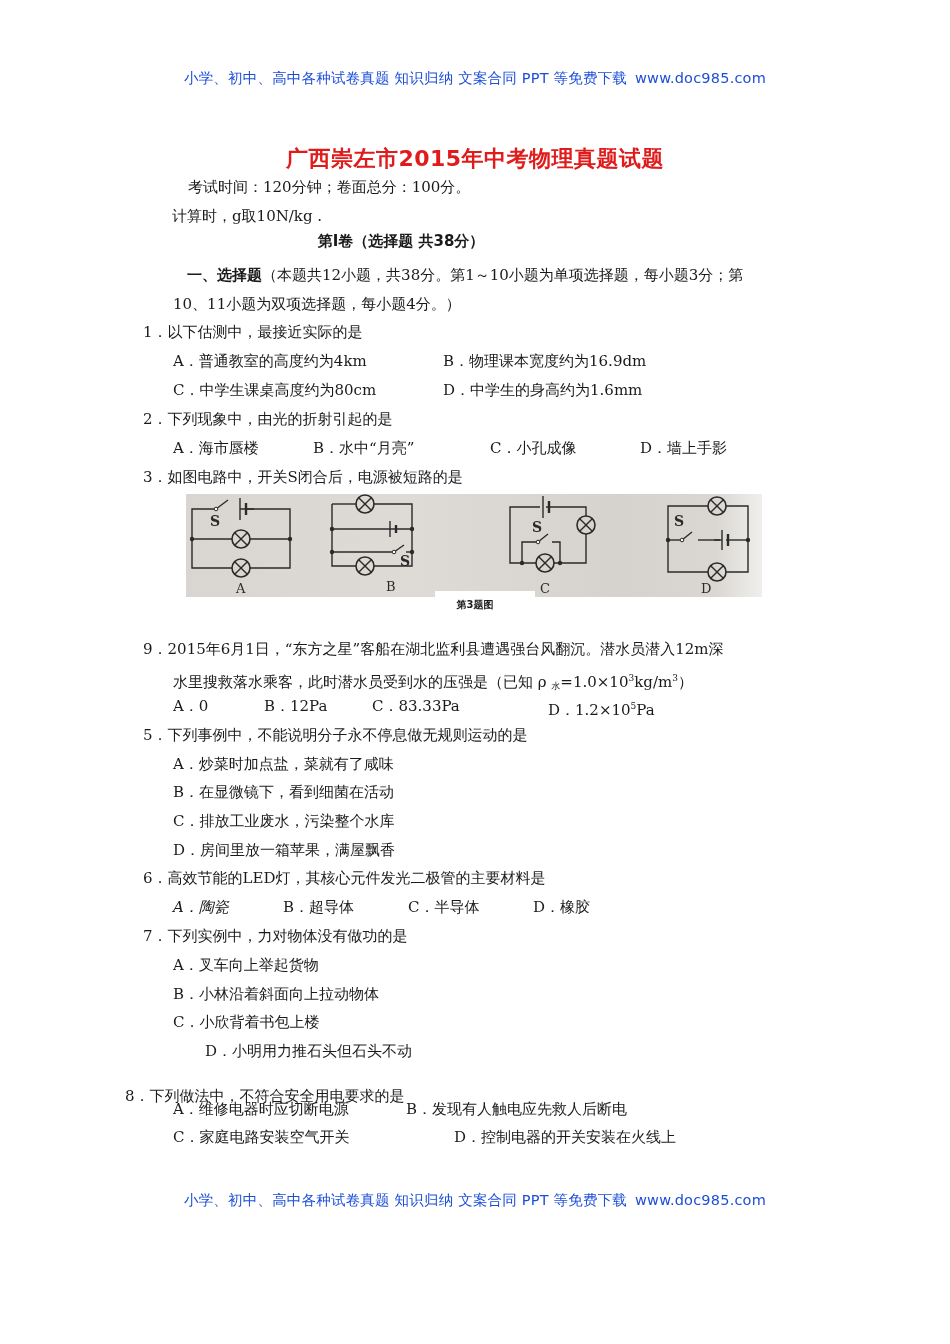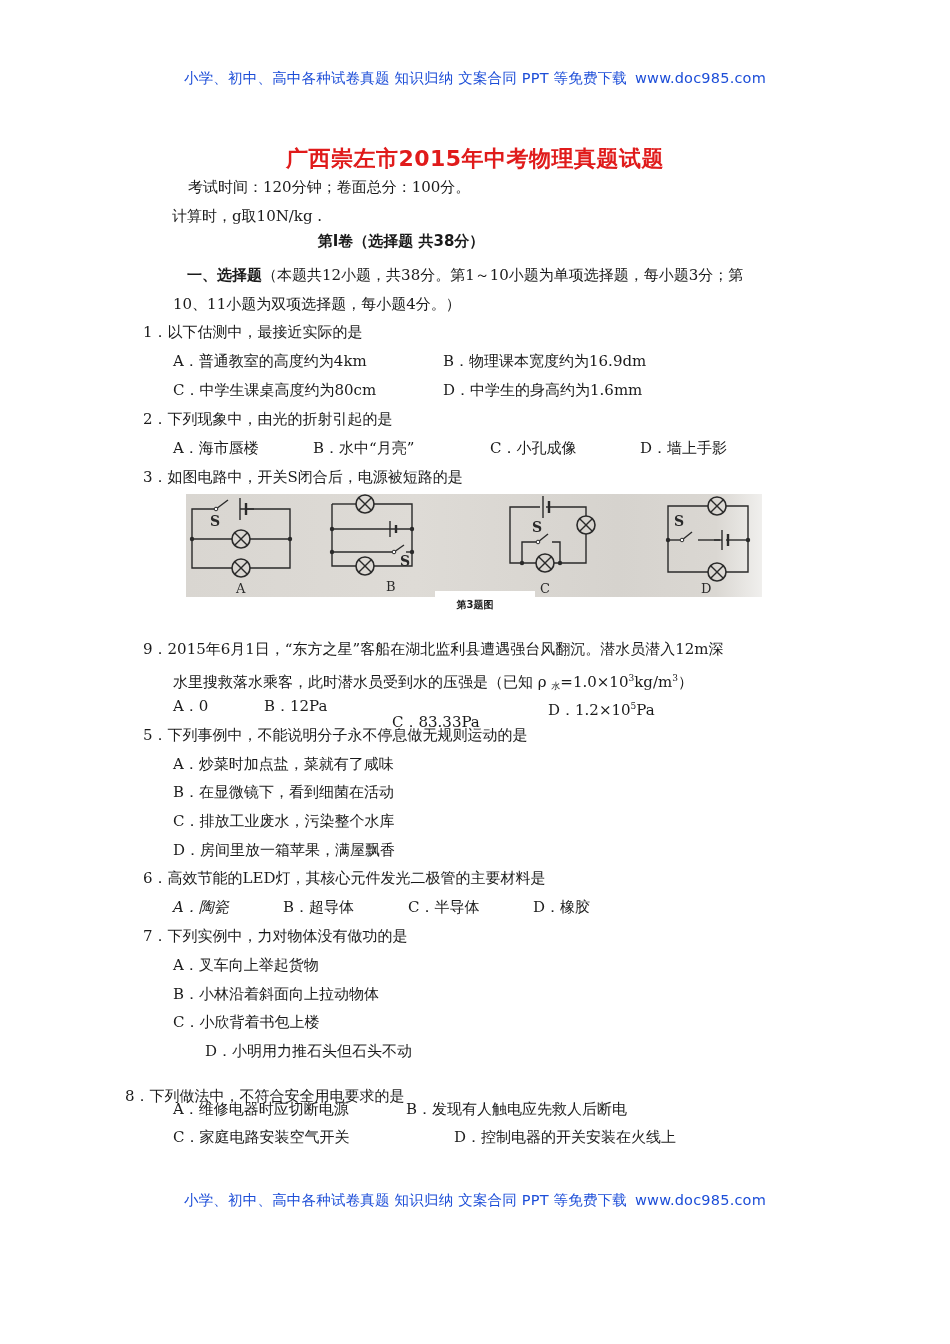--- a/index.html
+++ b/index.html
@@ -184,21 +184,21 @@
 </div>
 <div class="fig-mask"></div>
 <div class="fig-caption">第3题图</div>
 
 <div class="line" style="top:639px; left:143px;">9．2015年6月1日，“东方之星”客船在湖北监利县遭遇强台风翻沉。潜水员潜入12m深</div>
 <div class="line" style="top:668px; left:173px;">
   <span>水里搜救落水乘客，此时潜水员受到水的压强是（已知 ρ </span><sub>水</sub><span>=1.0×10</span><sup>3</sup><span>kg/m</span><sup>3</sup><span>）</span>
 </div>
 <div class="opt" style="top:696px; left:173px;">A．0</div>
 <div class="opt" style="top:696px; left:264px;">B．12Pa</div>
-<div class="opt" style="top:696px; left:392px;margin-top:16px;">C．83.33Pa</div>
+<div class="opt" style="top:696px; left:372px;">C．83.33Pa</div>
 <div class="opt" style="top:696px; left:548px;">
   <span>D．1.2×10</span><sup>5</sup><span>Pa</span>
 </div>
 
 <div class="line" style="top:725px; left:143px;">5．下列事例中，不能说明分子永不停息做无规则运动的是</div>
 <div class="opt" style="top:754px; left:173px;">A．炒菜时加点盐，菜就有了咸味</div>
 <div class="opt" style="top:782px; left:173px;">B．在显微镜下，看到细菌在活动</div>
 <div class="opt" style="top:811px; left:173px;">C．排放工业废水，污染整个水库</div>
 <div class="opt" style="top:840px; left:173px;">D．房间里放一箱苹果，满屋飘香</div>
 

